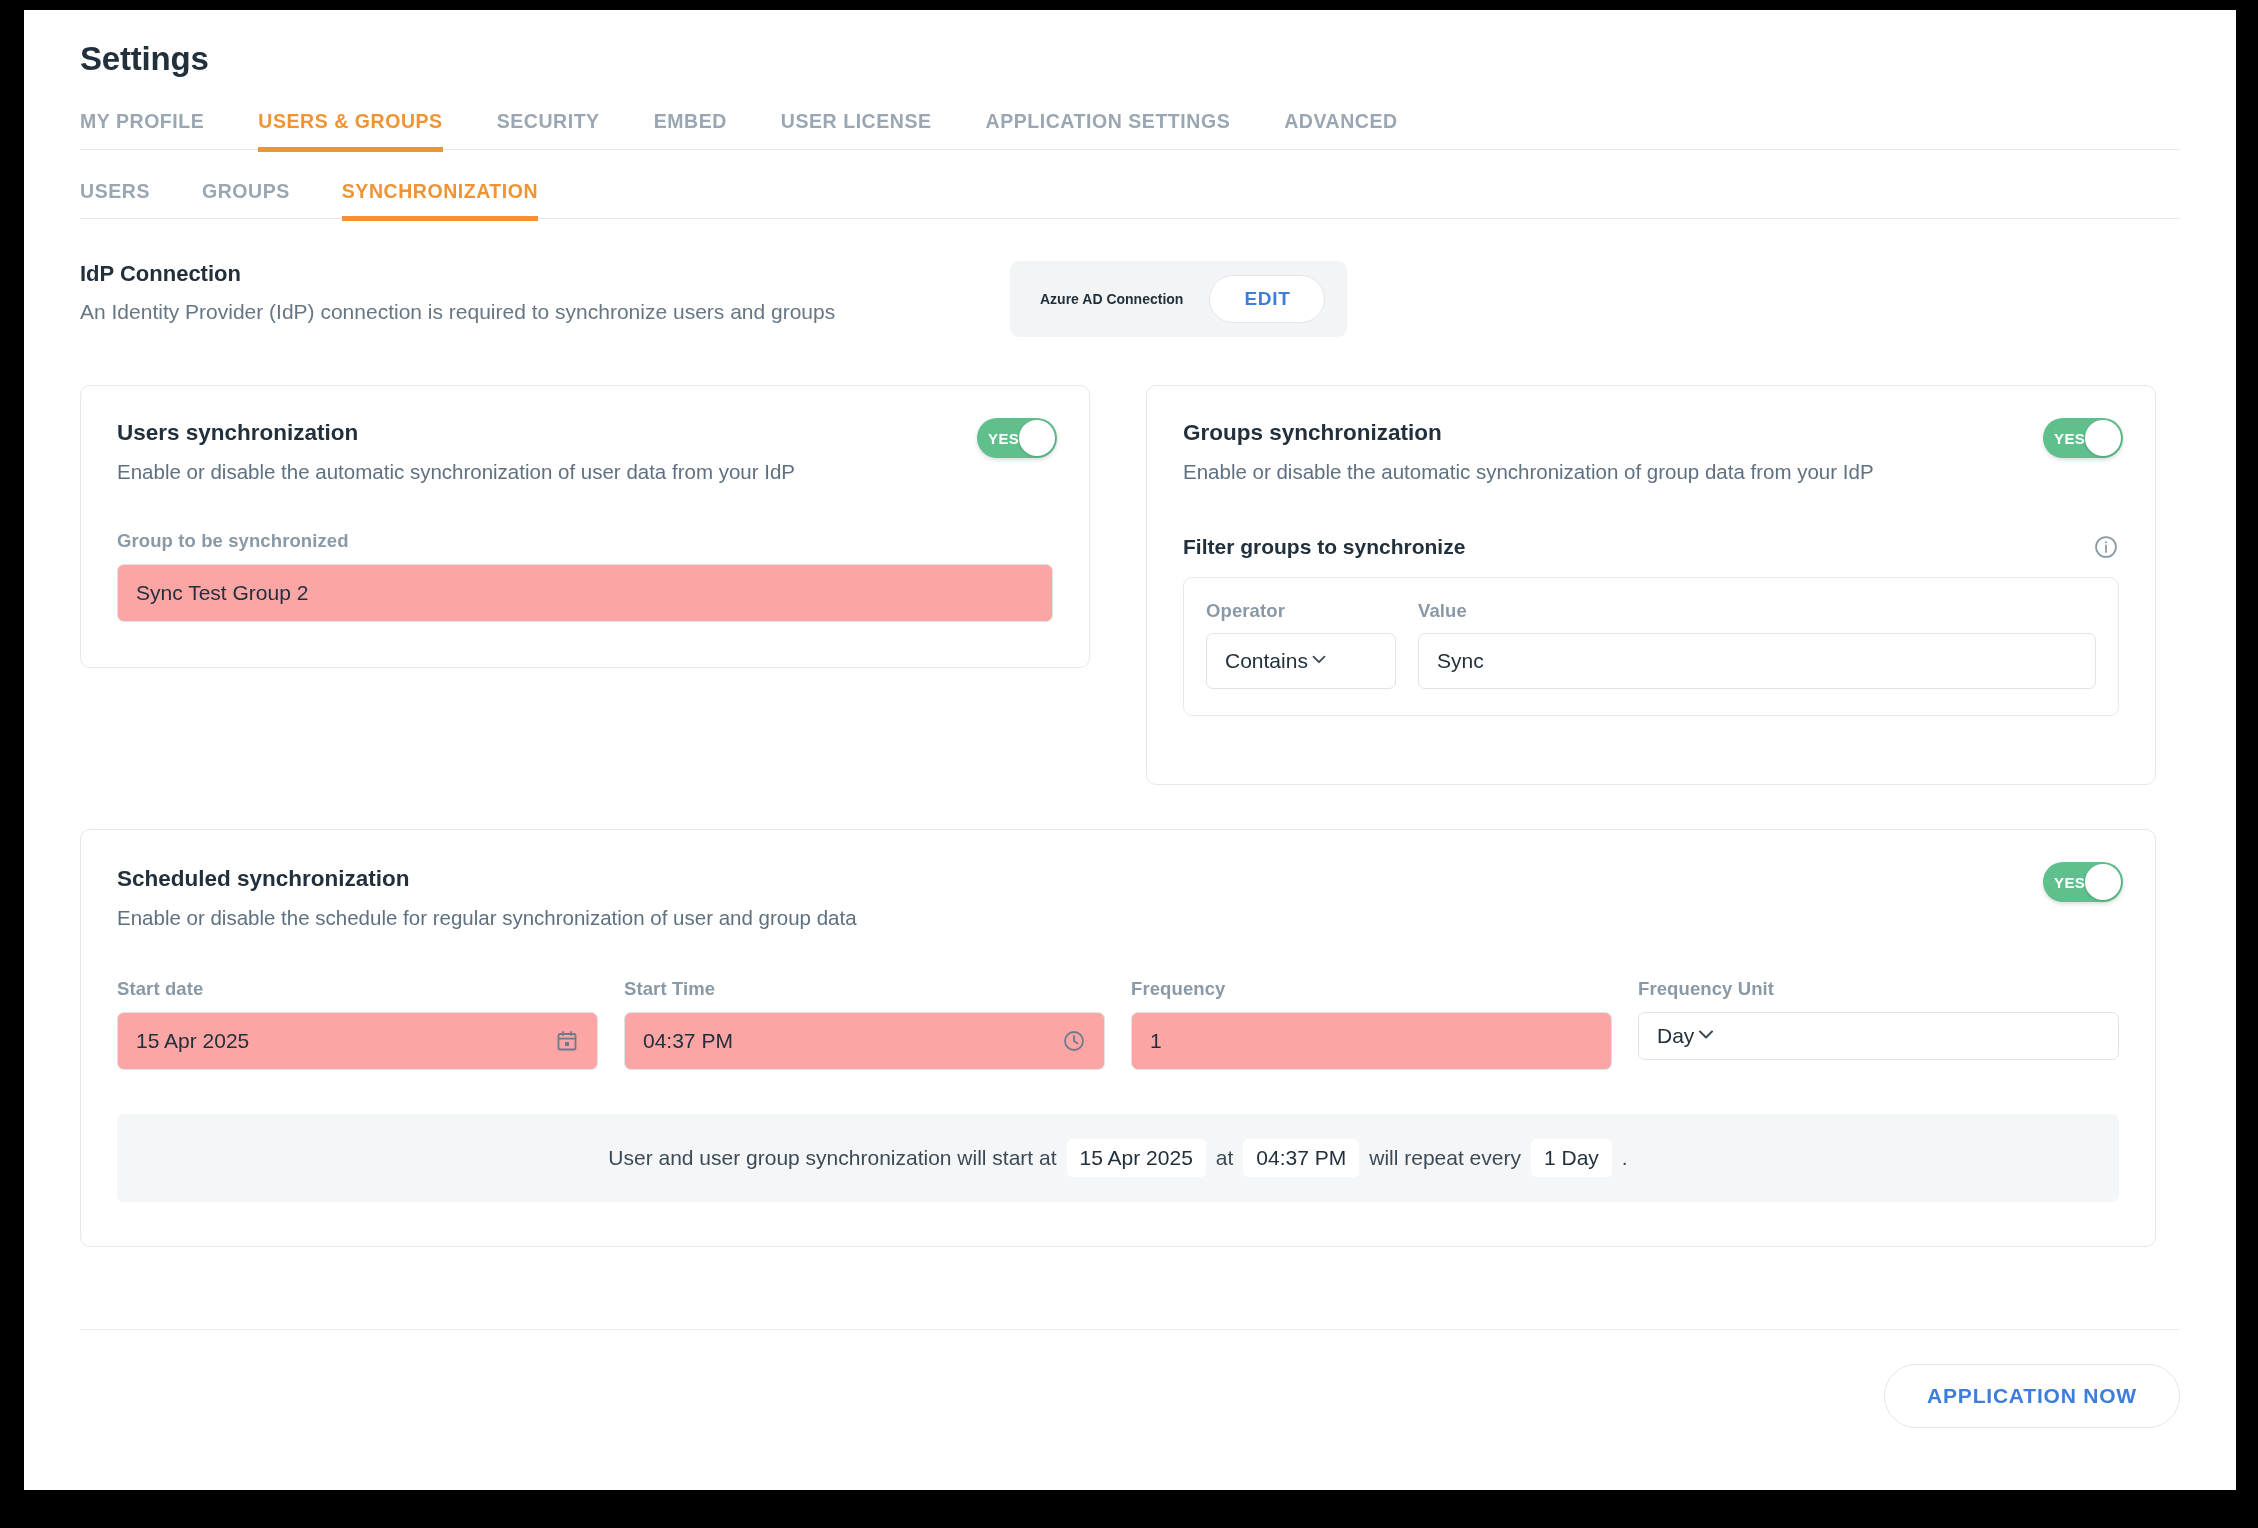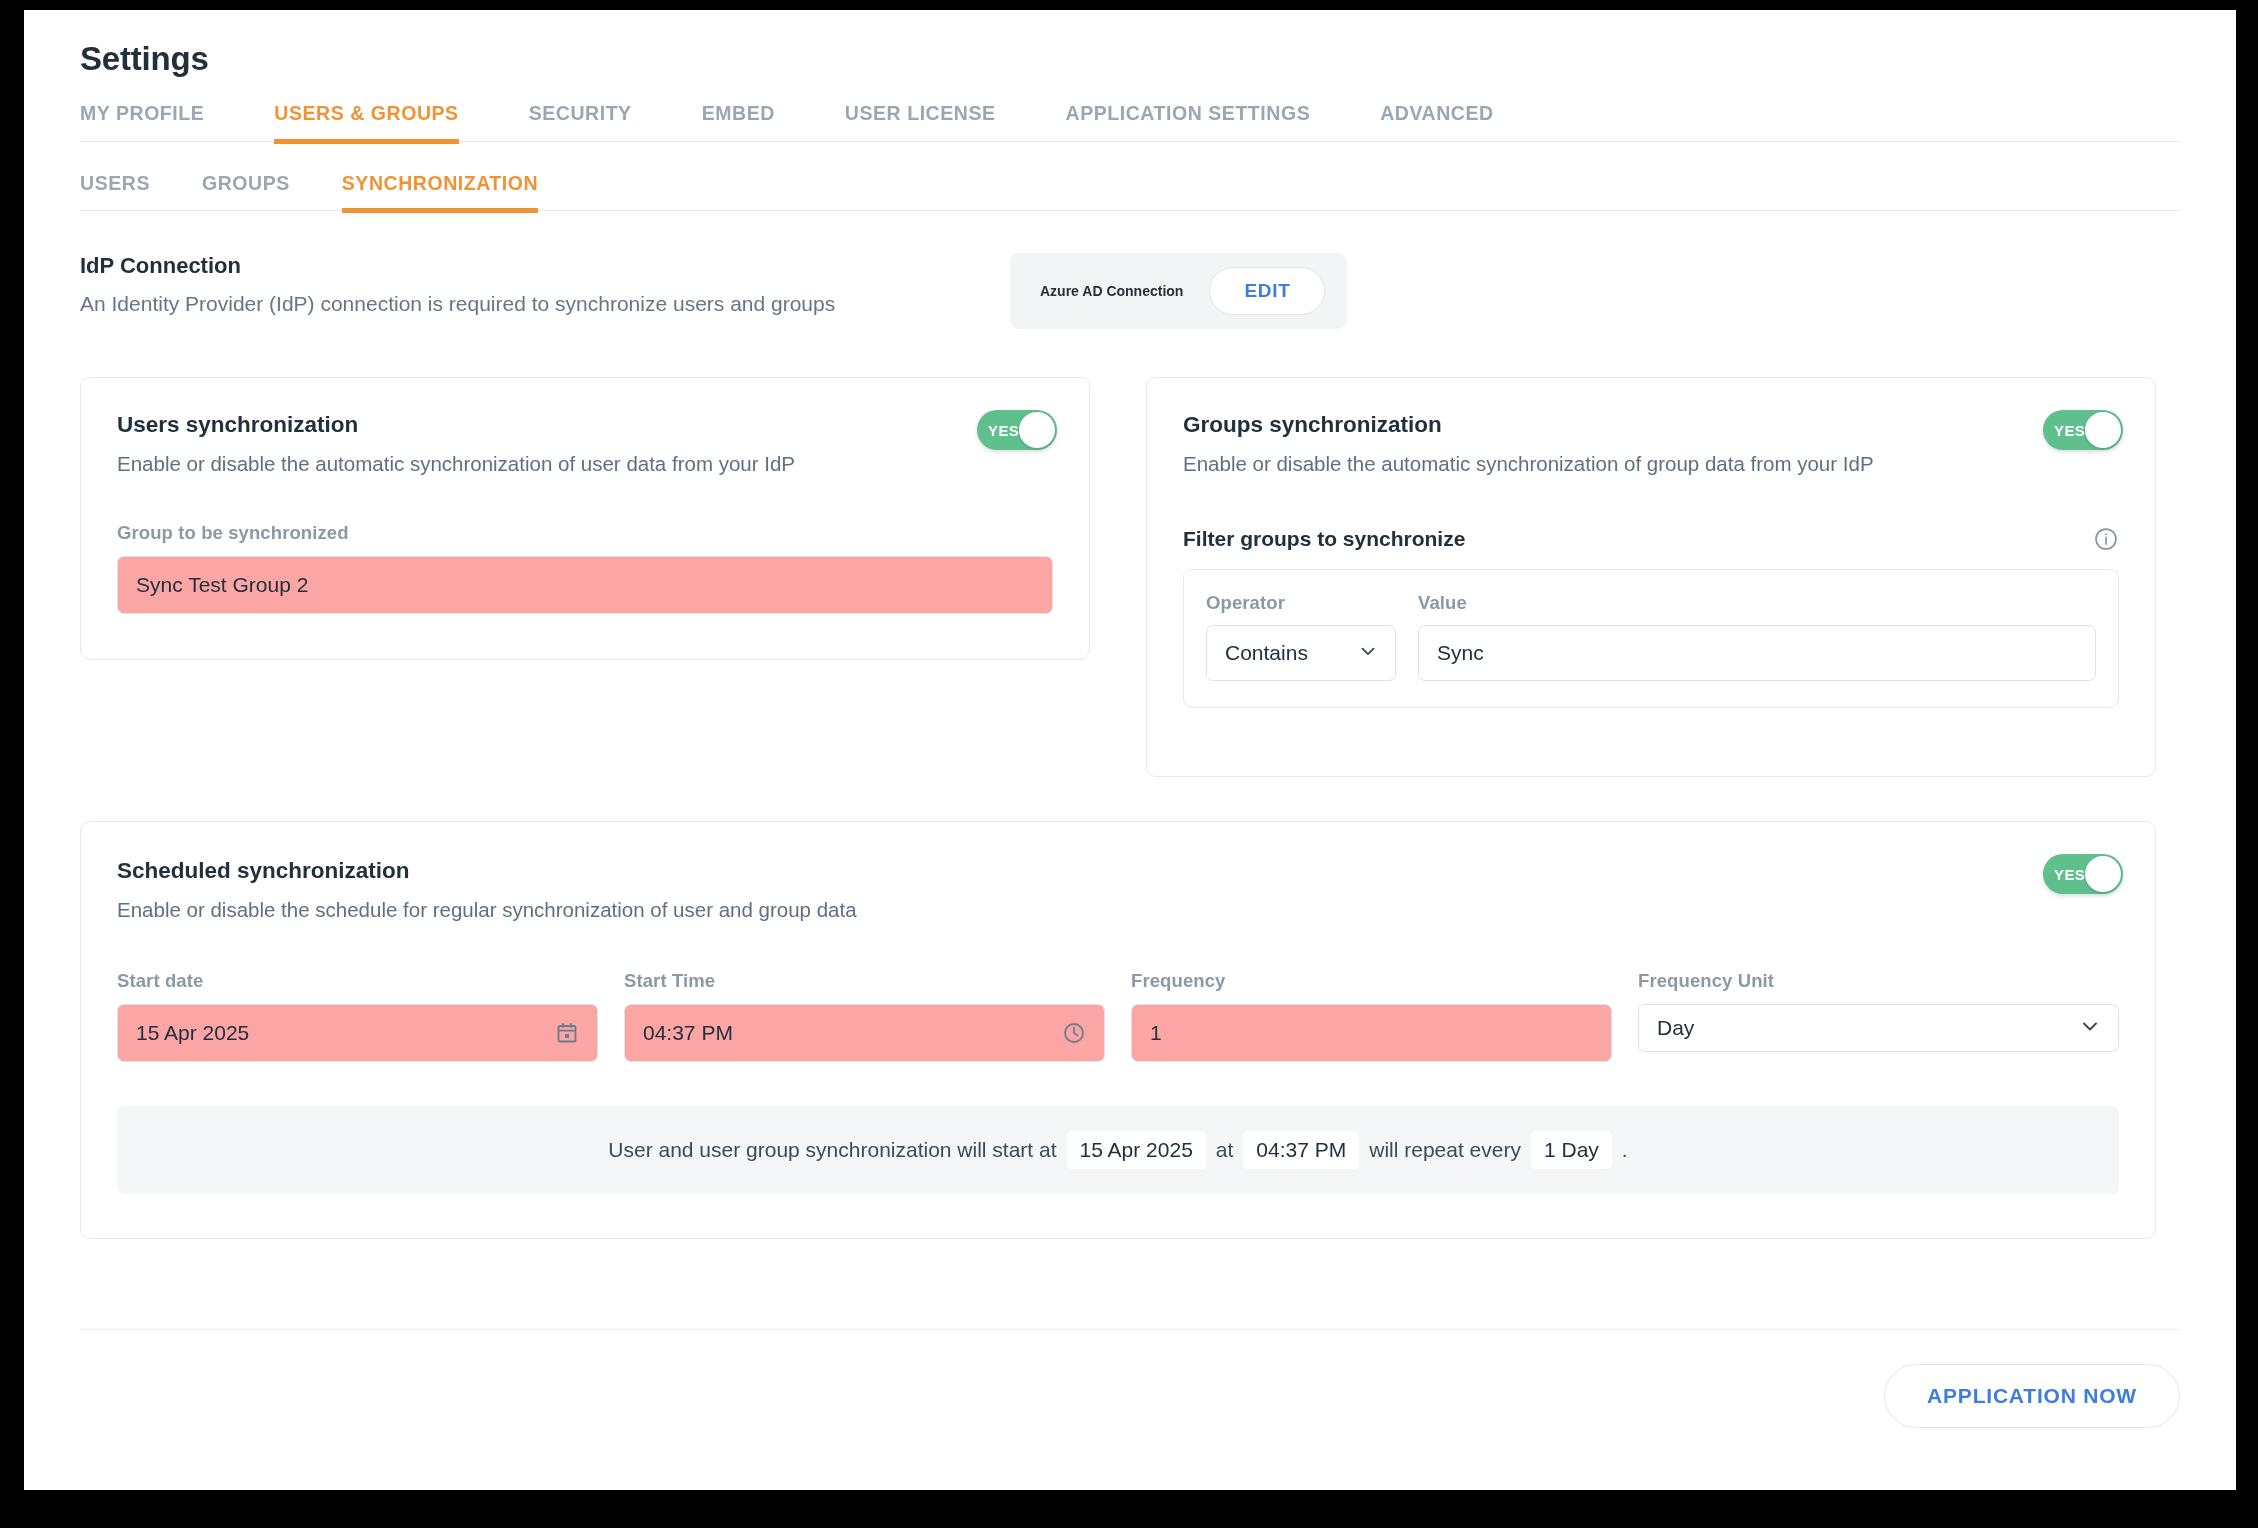--- a/index.html
+++ b/index.html
@@ -28,22 +28,22 @@
   .page-title {
     font-size: 33px;
     font-weight: bold;
     color: #22303c;
     letter-spacing: -0.2px;
     margin-top: 6px;
   }
   .tabs-main {
     display: flex;
     align-items: flex-start;
-    gap: 16px;
-    margin-top: 24px;
+    gap: 0px;
+    margin-top: 32px;
     border-bottom: 1.5px solid #e6e8ea;
     position: relative;
   }
   .tab-main {
     font-size: 19.5px;
     font-weight: bold;
     letter-spacing: 0.55px;
     color: #9aa7b2;
     padding: 0 27px 16px 27px;
     cursor: pointer;
@@ -251,21 +251,20 @@
     gap: 22px;
   }
   .filter-op { width: 190px; }
   .filter-val { flex: 1; }
   .select-box {
     border: 1.5px solid #dfe3e6;
     border-radius: 7px;
     height: 56px;
     display: flex;
     align-items: center;
-    justify-content: space-between;
     padding: 0 16px 0 18px;
     font-size: 21px;
     color: #21303c;
     background: #fff;
     margin-top: 11px;
     cursor: pointer;
   }
 
   
   .card-sched {

